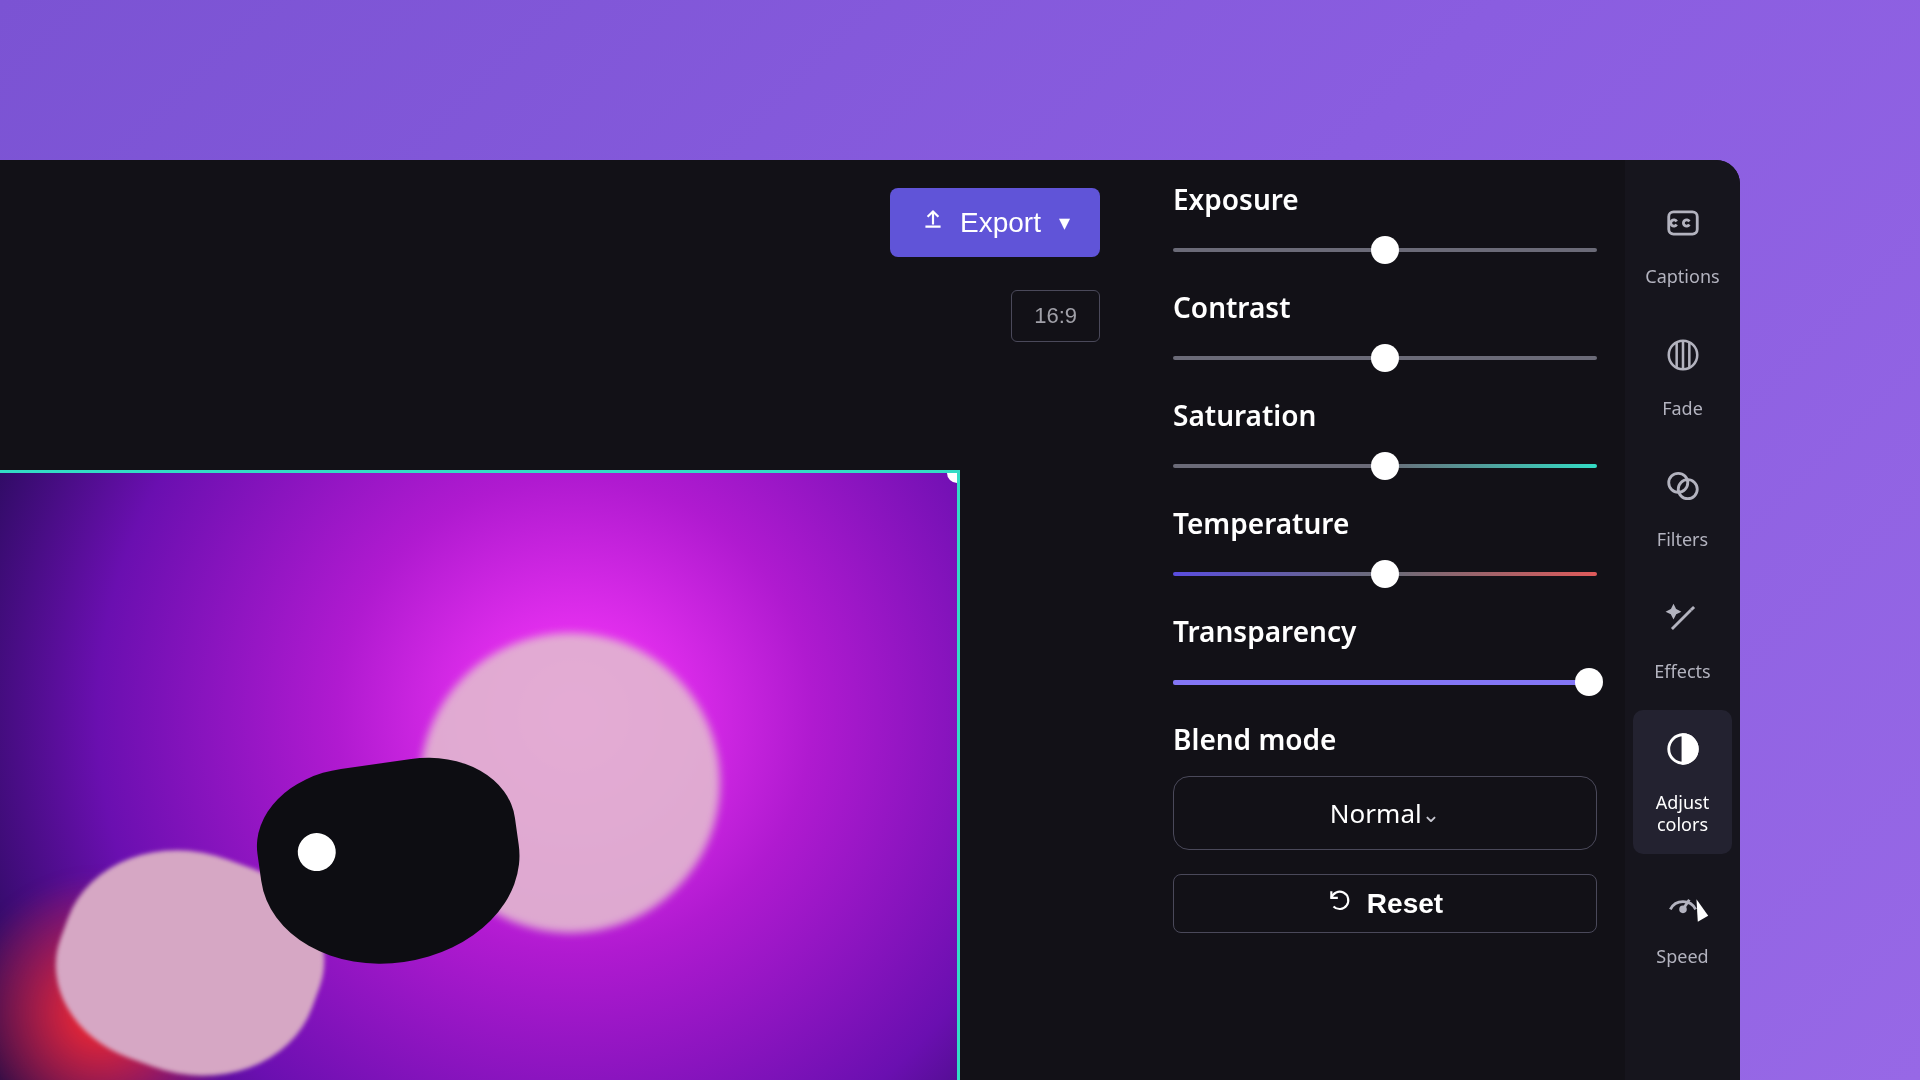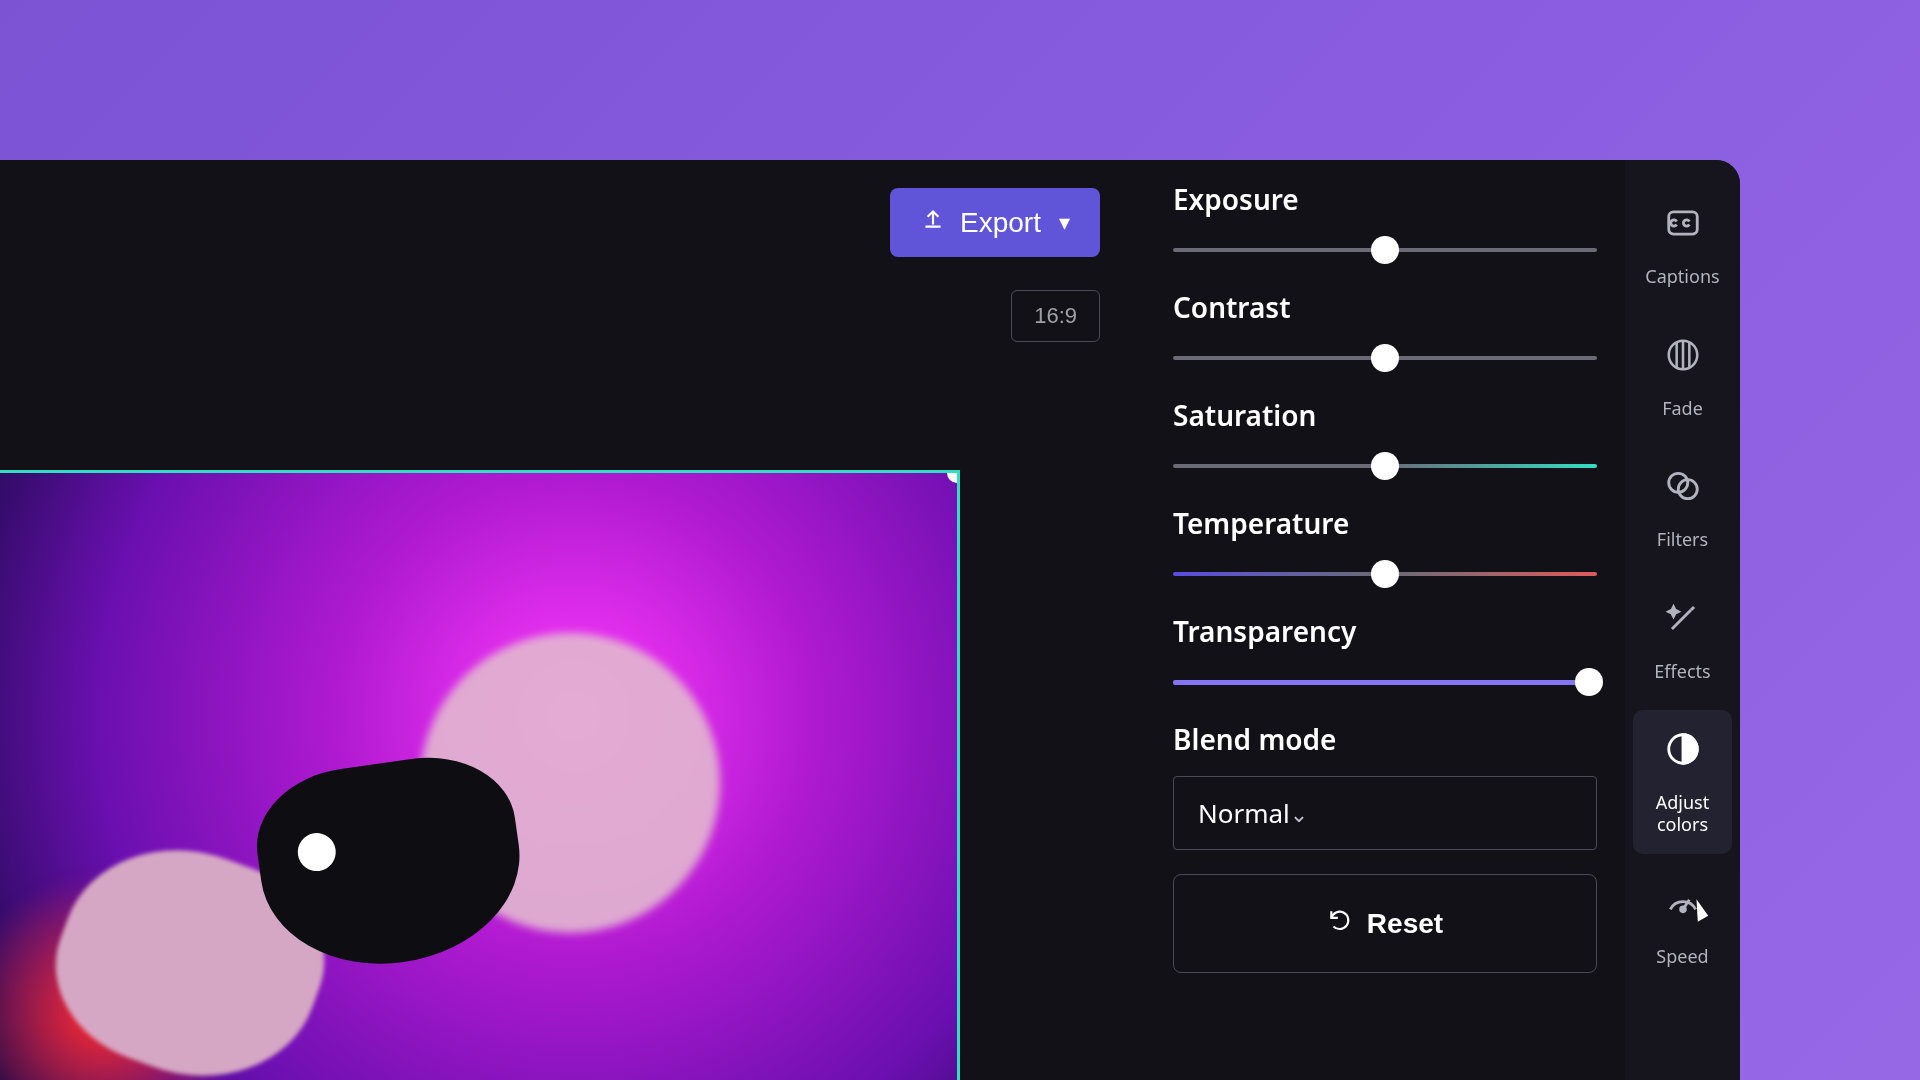--- a/index.html
+++ b/index.html
@@ -152,41 +152,41 @@
     width: 28px; height: 28px;
     background: #fff; border-radius: 50%;
     transform: translateX(-50%);
     cursor: grab;
   }
 
   .select {
     width: 100%;
     background: transparent;
     border: 1.5px solid #4a495a;
-    border-radius: 4px;
+    border-radius: 16px;
     color: #fff;
     font-size: 26px;
     padding: 18px 24px;
     display: flex;
-    justify-content: flex-start;
+    justify-content: center;
     align-items: center;
     cursor: pointer;
   }
   .select .chev { color: #c6c6d0; font-size: 22px; }
 
   .reset-btn {
     width: 100%;
     margin-top: 24px;
     background: transparent;
     border: 1.5px solid #4a495a;
     border-radius: 8px;
     color: #fff;
     font-size: 28px;
     font-weight: 600;
-    padding: 32px 0;
+    padding: 12px 0;
     display: flex;
     align-items: center;
     justify-content: center;
     gap: 14px;
     cursor: pointer;
   }
 
   
   .tab-strip {
     position: absolute;

